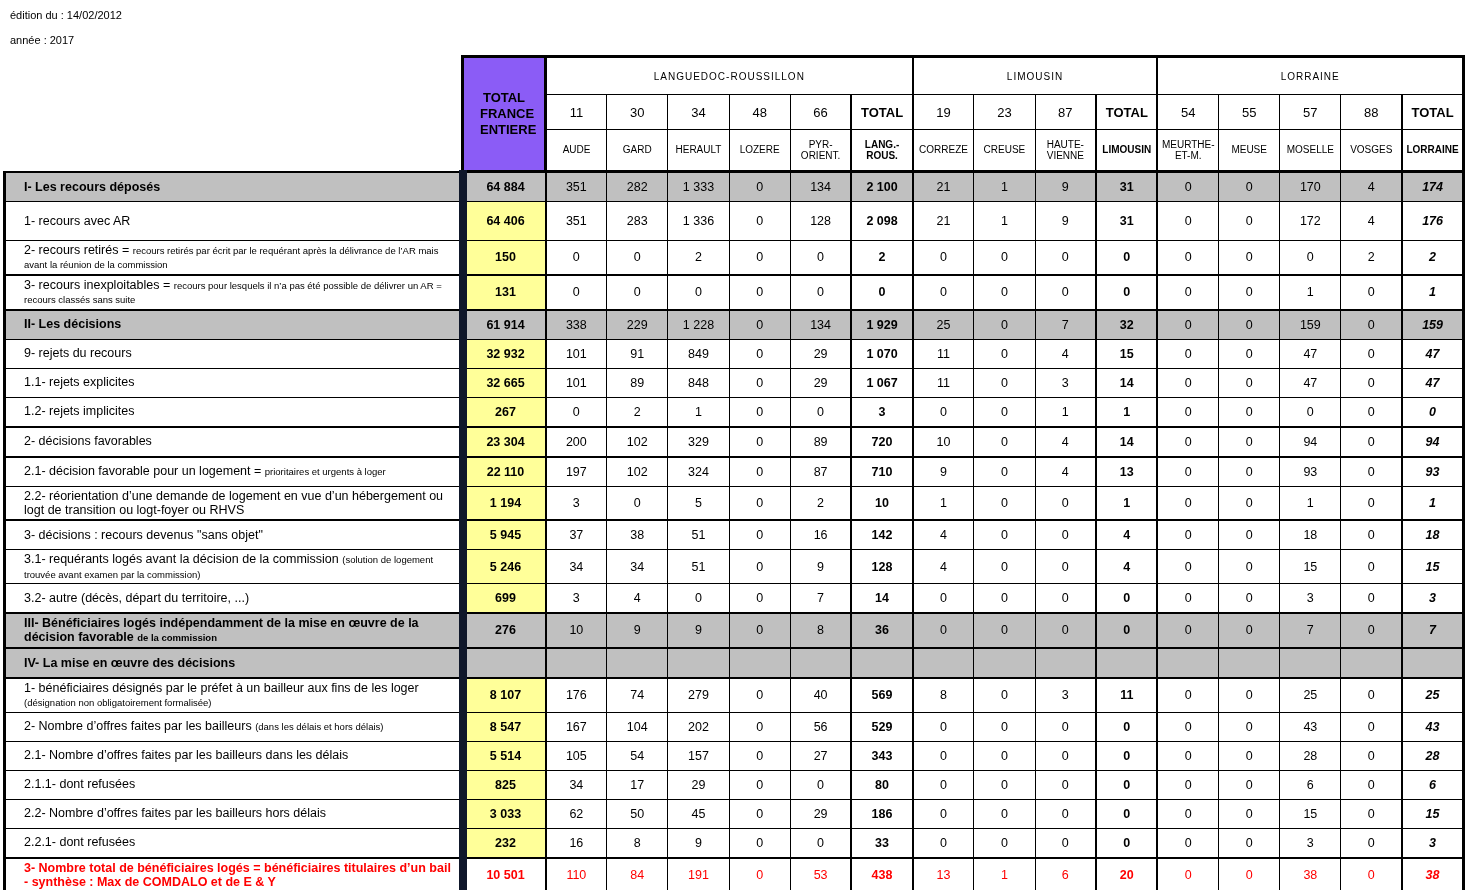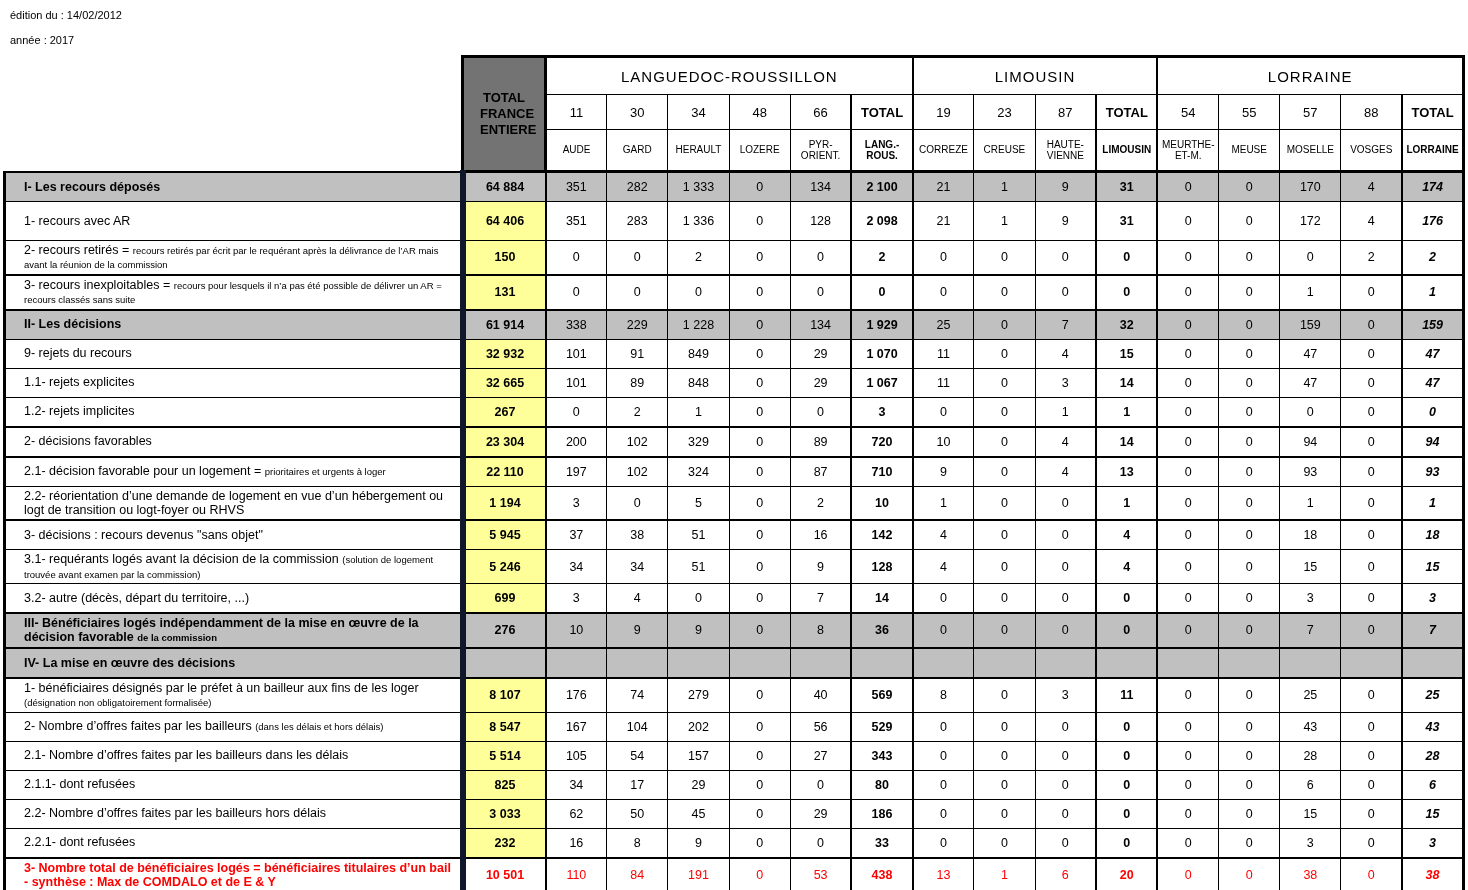--- a/index.html
+++ b/index.html
@@ -5,35 +5,35 @@
   html,body{margin:0;padding:0;background:#fff;width:1468px;height:890px;overflow:hidden;
     font-family:"Liberation Sans", sans-serif;color:#000;}
   .meta{position:absolute;left:10px;top:10px;font-size:11px;line-height:1;}
   .meta .line{margin-bottom:14px;}
   .tablewrap{position:absolute;left:3px;top:55px;}
   table{border-collapse:collapse;table-layout:fixed;width:1462px;}
   col.c-label{width:458px;} col.c-france{width:83px;}
   th,td{border:1px solid #000;padding:2px 2px;vertical-align:middle;overflow:hidden;}
   thead th{background:#fff;text-align:center;font-weight:normal;}
   th.blank{border:none;background:transparent;}
-  th.france-h{background:#737373;font-weight:bold;font-size:13px;line-height:1.25;
+  th.france-h{background:#8b5cf6;font-weight:bold;font-size:13px;line-height:1.25;
     border-left:3px solid #000;border-right:3px solid #000;border-top:3px solid #000;border-bottom:3px solid #000;padding:2px 16px;}
-  th.region{font-size:15px;letter-spacing:1px;height:32px;border-top:3px solid #000;}
+  th.region{font-size:10px;letter-spacing:1px;height:32px;border-top:3px solid #000;}
   th.code{font-size:13px;height:30px;}
   th.dept{font-size:10px;height:36px;line-height:1.15;border-bottom:3px solid #000;}
   th.tcode{font-weight:bold;font-size:13px;margin-left:31px;}
   th.tdept{font-weight:bold;font-size:10px;border-bottom:3px solid #000;}
   th.thick-l,td.thick-l{border-left:2px solid #000;}
   th.thick-r,td.thick-r{border-right:2px solid #000;}
   th.edge-r{border-right:3px solid #000;}
   tbody td.label{font-size:12.5px;text-align:left;padding-left:18px;line-height:1.15;border-left:3px solid #000;}
   tbody td{height:24px;}
   .small{font-size:9.5px;}
   td.num{text-align:center;font-size:12.5px;white-space:nowrap;}
-  td.france{background:#FFFF99;font-weight:bold;border-left:6px solid #0f172a;border-right:2px solid #000;}
+  td.france{background:#FFFF99;font-weight:bold;border-left:8px solid #0f172a;border-right:2px solid #000;}
   td.total{font-weight:bold;border-left:2px solid #000;border-right:2px solid #000;}
   td.last{border-right:3px solid #000;font-style:italic;}
   tr.section td{background:#C0C0C0;}
   tr.section td.label{font-weight:bold;}
   tr.section td.france{background:#C0C0C0;}
   tr.sep td{border-top:2px solid #000;}
   tr.red td{color:#FF0000;}
   tr.red td.label{font-weight:bold;}
   tr.red td.france{background:#fff;}
   td.ind1{padding-left:11px;} td.ind2{padding-left:17px;}

